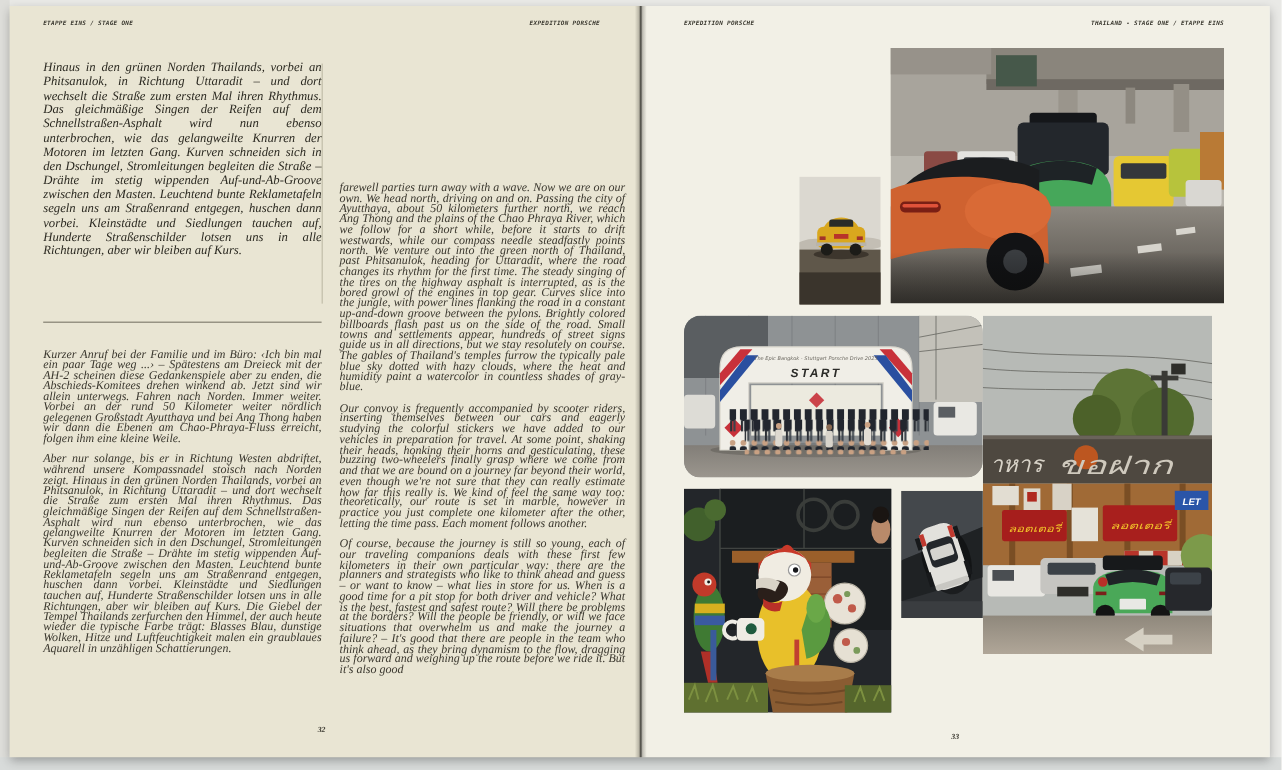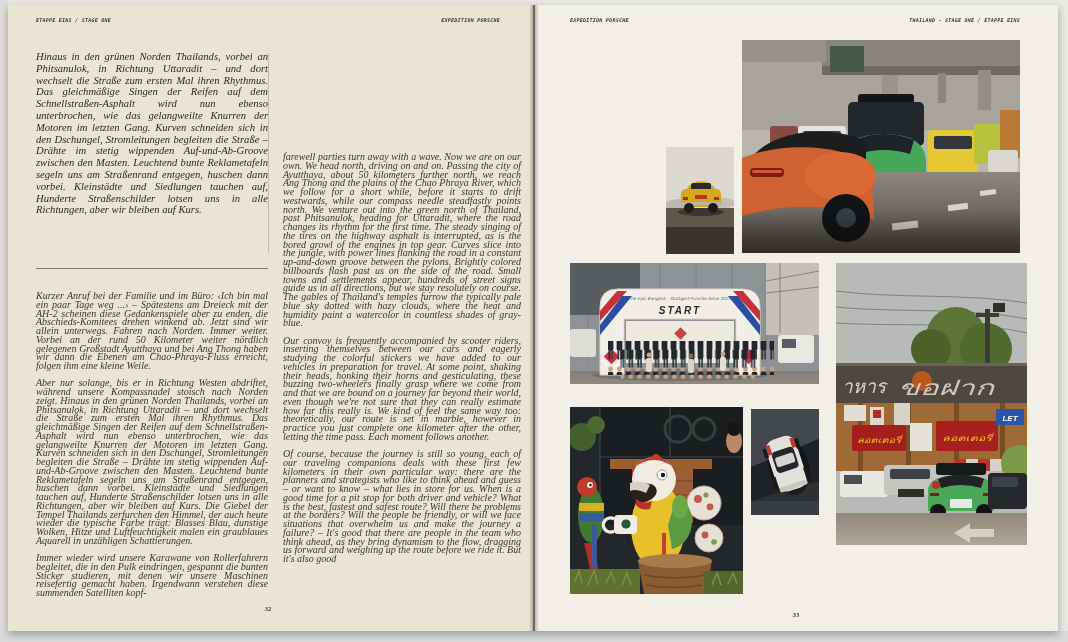--- a/index.html
+++ b/index.html
@@ -41,21 +41,20 @@
       <div class="runhead" style="left:28px;top:12px;">ETAPPE EINS / STAGE ONE</div>
       <div class="runhead" style="left:380px;top:12px;width:112px;text-align:right;">EXPEDITION PORSCHE</div>
 
       <div class="lead">Hinaus in den grünen Norden Thailands, vorbei an Phitsanulok, in Richtung Uttaradit – und dort wechselt die Straße zum ersten Mal ihren Rhythmus. Das gleichmäßige Singen der Reifen auf dem Schnellstraßen-Asphalt wird nun ebenso unterbrochen, wie das gelangweilte Knurren der Motoren im letzten Gang. Kurven schneiden sich in den Dschungel, Stromleitungen begleiten die Straße – Drähte im stetig wippenden Auf-und-Ab-Groove zwischen den Masten. Leuchtend bunte Reklametafeln segeln uns am Straßenrand entgegen, huschen dann vorbei. Kleinstädte und Siedlungen tauchen auf, Hunderte Straßenschilder lotsen uns in alle Richtungen, aber wir bleiben auf Kurs.</div>
       <div class="colrule-v"></div>
       <div class="rule-h"></div>
 
       <div class="smallcol col-de">
         <p>Kurzer Anruf bei der Familie und im Büro: ‹Ich bin mal ein paar Tage weg ...› – Spätestens am Dreieck mit der AH-2 scheinen diese Gedankenspiele aber zu enden, die Abschieds-Komitees drehen winkend ab. Jetzt sind wir allein unterwegs. Fahren nach Norden. Immer weiter. Vorbei an der rund 50 Kilometer weiter nördlich gelegenen Großstadt Ayutthaya und bei Ang Thong haben wir dann die Ebenen am Chao-Phraya-Fluss erreicht, folgen ihm eine kleine Weile.</p>
         <p>Aber nur solange, bis er in Richtung Westen abdriftet, während unsere Kompassnadel stoisch nach Norden zeigt. Hinaus in den grünen Norden Thailands, vorbei an Phitsanulok, in Richtung Uttaradit – und dort wechselt die Straße zum ersten Mal ihren Rhythmus. Das gleichmäßige Singen der Reifen auf dem Schnellstraßen-Asphalt wird nun ebenso unterbrochen, wie das gelangweilte Knurren der Motoren im letzten Gang. Kurven schneiden sich in den Dschungel, Stromleitungen begleiten die Straße – Drähte im stetig wippenden Auf-und-Ab-Groove zwischen den Masten. Leuchtend bunte Reklametafeln segeln uns am Straßenrand entgegen, huschen dann vorbei. Kleinstädte und Siedlungen tauchen auf, Hunderte Straßenschilder lotsen uns in alle Richtungen, aber wir bleiben auf Kurs. Die Giebel der Tempel Thailands zerfurchen den Himmel, der auch heute wieder die typische Farbe trägt: Blasses Blau, dunstige Wolken, Hitze und Luftfeuchtigkeit malen ein graublaues Aquarell in unzähligen Schattierungen.</p>
-        <p>Immer wieder wird unsere Karawane von Rollerfahrern begleitet, die in den Pulk eindringen, gespannt die bunten Sticker studieren, mit denen wir unsere Maschinen reisefertig gemacht haben. Irgendwann verstehen diese summenden Satelliten kopf-</p>
       </div>
 
       <div class="smallcol col-en">
         <p>farewell parties turn away with a wave. Now we are on our own. We head north, driving on and on. Passing the city of Ayutthaya, about 50 kilometers further north, we reach Ang Thong and the plains of the Chao Phraya River, which we follow for a short while, before it starts to drift westwards, while our compass needle steadfastly points north. We venture out into the green north of Thailand, past Phitsanulok, heading for Uttaradit, where the road changes its rhythm for the first time. The steady singing of the tires on the highway asphalt is interrupted, as is the bored growl of the engines in top gear. Curves slice into the jungle, with power lines flanking the road in a constant up-and-down groove between the pylons. Brightly colored billboards flash past us on the side of the road. Small towns and settlements appear, hundreds of street signs guide us in all directions, but we stay resolutely on course. The gables of Thailand's temples furrow the typically pale blue sky dotted with hazy clouds, where the heat and humidity paint a watercolor in countless shades of gray-blue.</p>
         <p>Our convoy is frequently accompanied by scooter riders, inserting themselves between our cars and eagerly studying the colorful stickers we have added to our vehicles in preparation for travel. At some point, shaking their heads, honking their horns and gesticulating, these buzzing two-wheelers finally grasp where we come from and that we are bound on a journey far beyond their world, even though we're not sure that they can really estimate how far this really is. We kind of feel the same way too: theoretically, our route is set in marble, however in practice you just complete one kilometer after the other, letting the time pass. Each moment follows another.</p>
         <p>Of course, because the journey is still so young, each of our traveling companions deals with these first few kilometers in their own particular way: there are the planners and strategists who like to think ahead and guess – or want to know – what lies in store for us. When is a good time for a pit stop for both driver and vehicle? What is the best, fastest and safest route? Will there be problems at the borders? Will the people be friendly, or will we face situations that overwhelm us and make the journey a failure? – It's good that there are people in the team who think ahead, as they bring dynamism to the flow, dragging us forward and weighing up the route before we ride it. But it's also good</p>
       </div>
 
       <div class="pagenum" style="left:0;top:600px;width:520px;">32</div>
     </div>
@@ -146,21 +145,21 @@
             <rect x="29" y="48" width="12" height="4" fill="#b8332a"></rect>
             <rect x="14" y="55" width="42" height="3" fill="#b8b4aa"></rect>
             <rect x="17" y="50" width="5" height="3" fill="#a2332a"></rect>
               <rect x="48" y="50" width="5" height="3" fill="#a2332a"></rect>
             <circle cx="23" cy="61" r="5" fill="#1c1c18"></circle>
               <circle cx="47" cy="61" r="5" fill="#1c1c18"></circle>
           </g>
         </svg>
       </div>
 
-      <div class="photo" style="left:36px;top:258px;width:249px;height:121px;">
+      <div class="photo" style="left:36px;top:258px;width:249px;height:135px;border-radius:14px;">
         <svg width="249" height="135" viewBox="0 0 249 135">
           <defs>
             <pattern id="crowd" width="9" height="34" patternUnits="userSpaceOnUse">
               <circle cx="4.5" cy="4" r="2.4" fill="#c9a183"></circle>
               <rect x="1.6" y="6.8" width="5.8" height="13" rx="2" fill="#22262e"></rect>
               <rect x="2.4" y="19.5" width="1.8" height="9" fill="#2c3036"></rect>
               <rect x="5.2" y="19.5" width="1.8" height="9" fill="#3a424a"></rect>
             </pattern>
             <linearGradient id="road3" x1="0" y1="0" x2="0" y2="1">
               <stop offset="0" stop-color="#827e78"></stop>
@@ -207,21 +206,21 @@
               <rect x="118" y="96" width="6" height="14" rx="2" fill="#d8d4cb"></rect>
               <rect x="150" y="94" width="6" height="14" rx="2" fill="#e2ded5"></rect>
               <circle cx="79" cy="92" r="2.4" fill="#caa183"></circle>
                 <circle cx="121" cy="93" r="2.4" fill="#8a6a52"></circle>
                 <circle cx="153" cy="91" r="2.4" fill="#caa183"></circle>
             </g>
           </g>
         </svg>
       </div>
 
-      <div class="photo" style="left:302px;top:258px;width:191px;height:282px;">
+      <div class="photo" style="left:285px;top:258px;width:191px;height:282px;">
         <svg width="191" height="282" viewBox="0 0 191 282">
           <defs>
             <linearGradient id="road4" x1="0" y1="0" x2="0" y2="1">
               <stop offset="0" stop-color="#8f887c"></stop>
                 <stop offset="1" stop-color="#b0a698"></stop>
             </linearGradient>
           </defs>
           <rect width="191" height="282" fill="#b7bab6"></rect>
           <g stroke="#5a5a55" stroke-width=".6" fill="none">
             <path d="M0,28 C60,36 130,30 191,40"></path>

